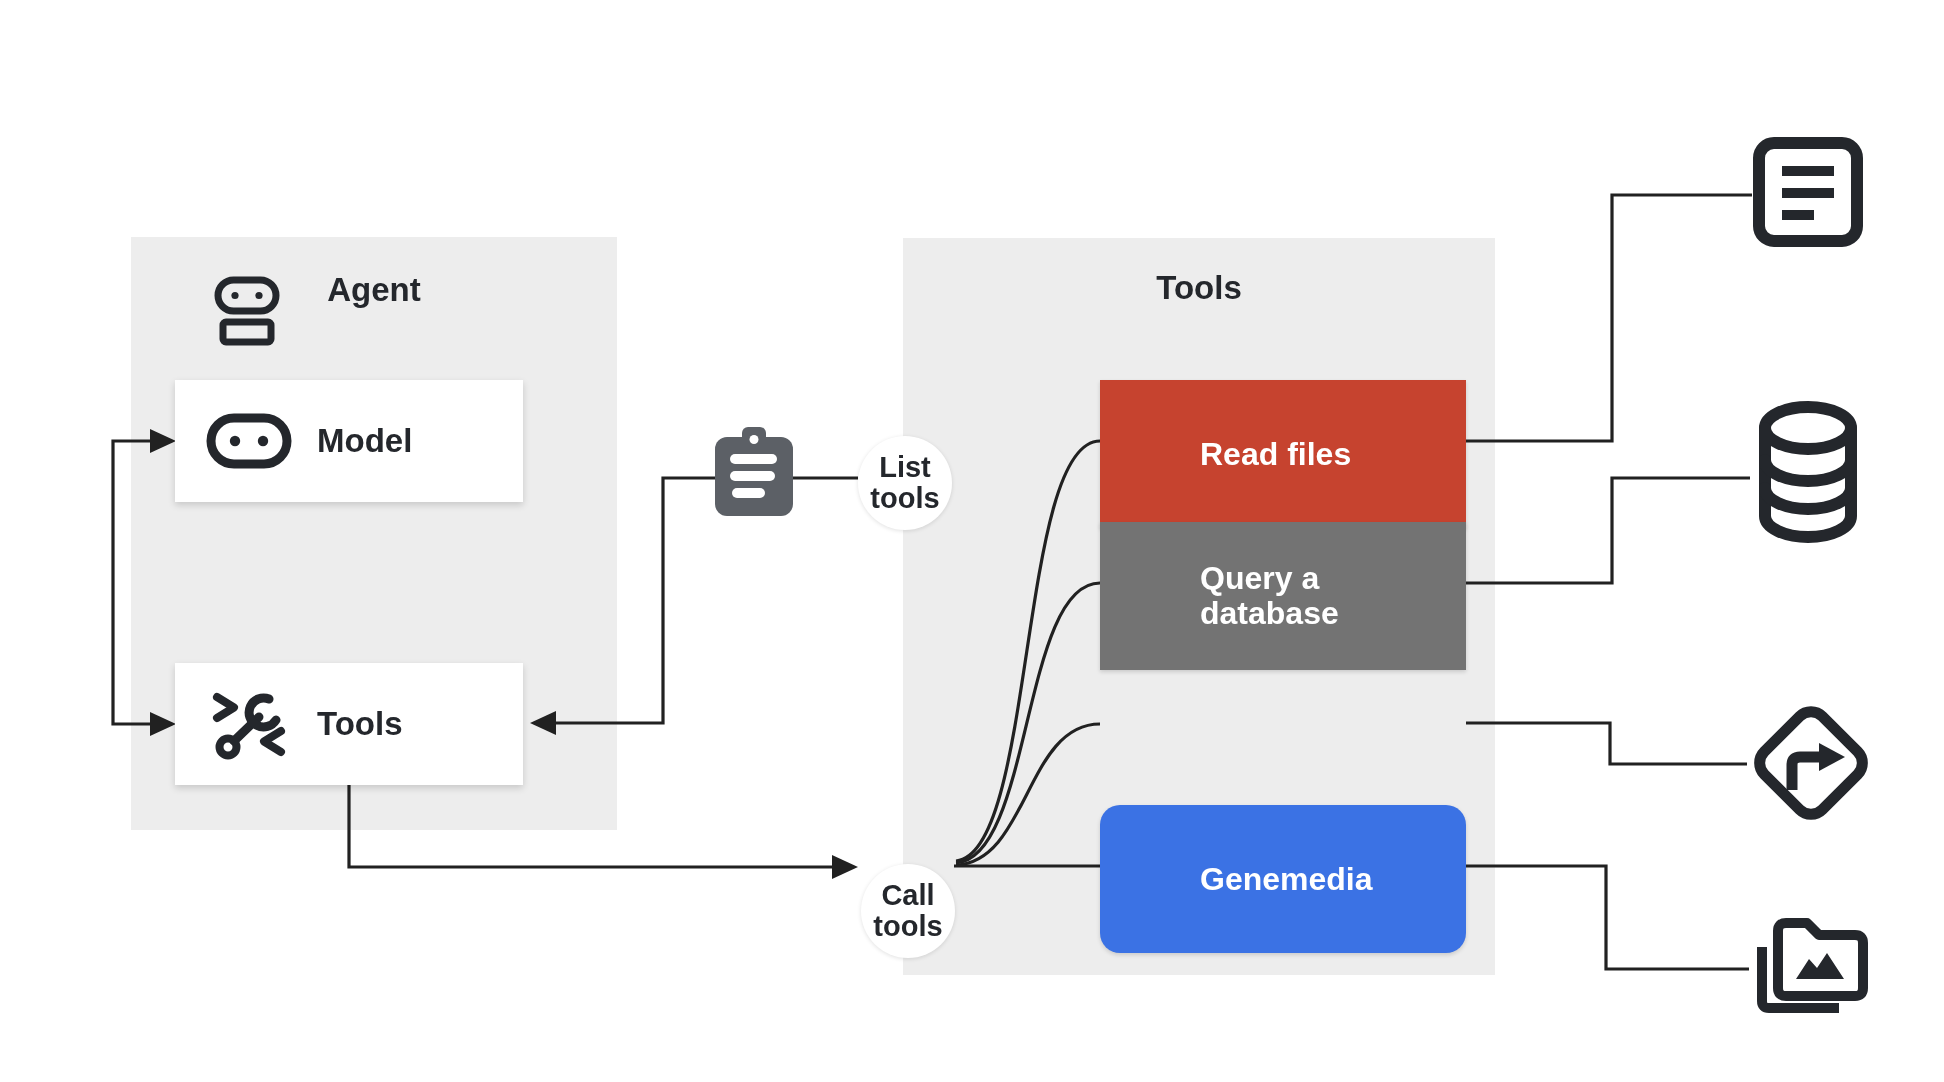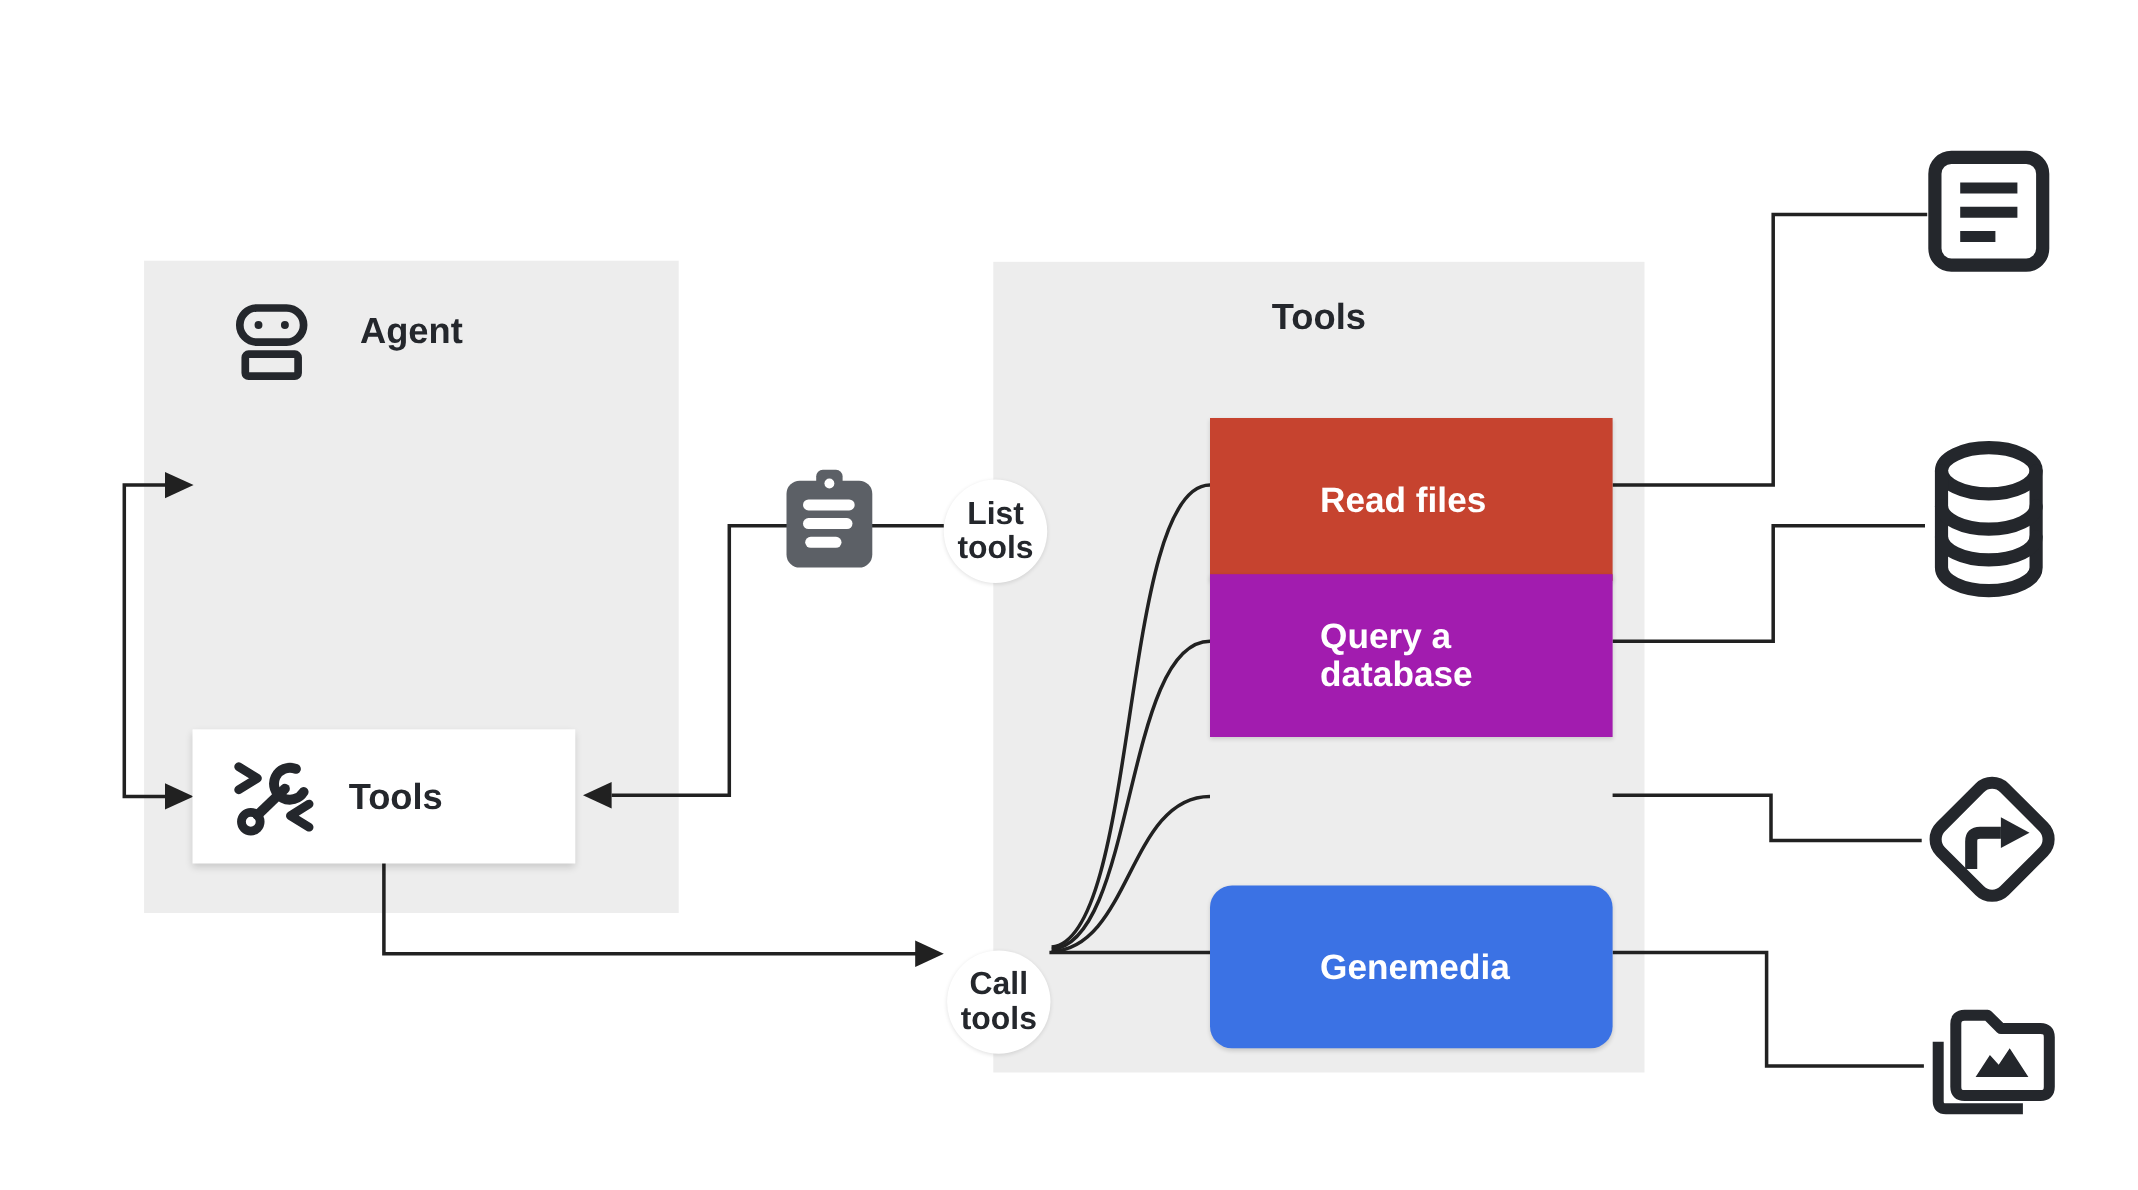--- a/index.html
+++ b/index.html
@@ -72,22 +72,32 @@
       <polygon points="832,855 858,867 832,879"></polygon>
     </g>
   </svg>
 
   <svg class="icon" style="left:214px;top:276px;" width="66" height="70" viewBox="0 0 66 70">
     <rect x="4" y="4" width="58" height="31" rx="15.5" fill="none" stroke="currentColor" stroke-width="7"></rect>
     <circle cx="21" cy="19.5" r="3.6" fill="currentColor"></circle>
     <circle cx="45" cy="19.5" r="3.6" fill="currentColor"></circle>
     <rect x="9" y="46" width="48" height="20" rx="3" fill="none" stroke="currentColor" stroke-width="7"></rect>
   </svg>
-  <div class="panel-title" style="left:131px;top:283px;width:486px;">Agent</div>
+  <div class="panel-title" style="left:131px;top:272px;width:486px;">Agent</div>
 
+  <div class="agent-box" style="top:380px;">
+    <span class="icon-slot">
+      <svg width="86" height="56" viewBox="0 0 86 56">
+        <rect x="5" y="5" width="76" height="46" rx="23" fill="none" stroke="currentColor" stroke-width="9"></rect>
+        <circle cx="29" cy="28" r="5.2" fill="currentColor"></circle>
+        <circle cx="57" cy="28" r="5.2" fill="currentColor"></circle>
+      </svg>
+    </span>
+    <span class="label">Model</span>
+  </div>
 
 
   <div class="agent-box" style="top:663px;">
     <span class="icon-slot">
       <svg width="82" height="76" viewBox="0 0 82 76">
         <g fill="none" stroke="currentColor" stroke-linecap="round" stroke-linejoin="round">
           <path d="M 9 11 L 26 21.5 L 9 32" stroke-width="8"></path>
           <path d="M 73 45 L 56 55.5 L 73 66" stroke-width="8"></path>
           <circle cx="20" cy="61" r="8.5" stroke-width="8"></circle>
           <path d="M 26 55 L 51 31" stroke-width="9"></path>
@@ -96,21 +106,21 @@
       </svg>
     </span>
     <span class="label">Tools</span>
   </div>
 
   <div class="panel-title" style="left:903px;top:270px;width:592px;">Tools</div>
 
   <div class="tool-box" style="top: 380px; background-color: rgb(198, 67, 47);">
     <span class="label">Read files</span>
   </div>
-  <div class="tool-box" style="top: 522px; background-color: #a21caf;">
+  <div class="tool-box" style="top: 522px; background-color: #737373;">
     <span class="label">Query a
 database</span>
   </div>
   <div class="tool-box" style="top: 805px; background-color: rgb(59, 114, 228); border-radius: 20px;">
     <span class="label">Genemedia</span>
   </div>
 
   <svg class="icon clip" style="left:711px;top:424px;" width="86" height="96" viewBox="0 0 86 96">
     <rect x="31" y="3" width="24" height="20" rx="6" fill="currentColor"></rect>
     <rect x="4" y="13" width="78" height="79" rx="12" fill="currentColor"></rect>

